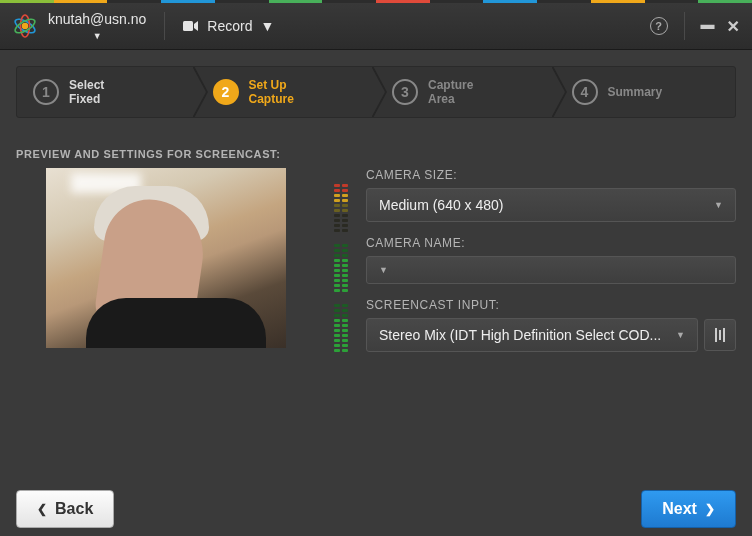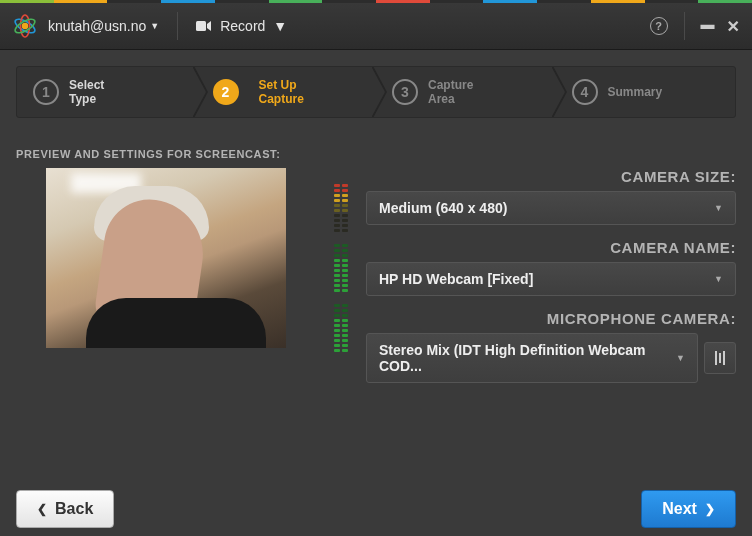--- a/index.html
+++ b/index.html
@@ -39,20 +39,21 @@
       justify-content: center;
     }
     .logo svg { width: 100%; height: 100%; }
     .user {
       font-size: 14px;
       color: #e5e5e5;
       display: flex;
       align-items: center;
       gap: 4px;
       cursor: pointer;
+      flex-direction: column;
     }
     .user .caret { font-size: 9px; }
     .divider-v {
       width: 1px;
       height: 28px;
       background: #4a4a4a;
       margin: 0 18px;
     }
     .record-btn {
       display: flex;
@@ -166,21 +167,21 @@
     }
     .step .label-wrap {
       display: flex;
       flex-direction: column;
       font-size: 12px;
       font-weight: bold;
       color: #888;
       line-height: 1.2;
     }
     .step.done .label-wrap { color: #d8d8d8; }
-    .step.active .label-wrap { color: #f0a81a; margin-left: 10px; }
+    .step.active .label-wrap { color: #f0a81a; }
 
     
     .section-label {
       font-size: 11px;
       font-weight: bold;
       letter-spacing: 0.6px;
       color: #b4b4b4;
       margin-top: 18px;
       margin-bottom: 8px;
     }
@@ -290,45 +291,43 @@
 
     .settings-col {
       flex: 1;
       display: flex;
       flex-direction: column;
     }
     .setting {
       margin-bottom: 14px;
     }
     .setting-label {
-      font-size: 15px;
-      font-weight: bold;
+      font-size: 12px;
+      font-weight: normal;
       letter-spacing: 0.6px;
       color: #b4b4b4;
       margin-bottom: 6px;
-      text-align: right;
     }
     .select-row {
       display: flex;
       gap: 6px;
       align-items: center;
     }
     .select {
       flex: 1;
       background: linear-gradient(to bottom, #484848, #3e3e3e);
       border: 1px solid #555;
       border-radius: 3px;
       padding: 8px 12px;
       font-size: 14px;
       color: #eee;
       display: flex;
       justify-content: space-between;
       align-items: center;
       cursor: pointer;
-      font-weight: bold;
     }
     .select .caret { font-size: 9px; color: #aaa; }
     .mic-settings-btn {
       width: 32px;
       height: 32px;
       background: linear-gradient(to bottom, #484848, #3e3e3e);
       border: 1px solid #555;
       border-radius: 3px;
       display: flex;
       align-items: center;
@@ -433,21 +432,21 @@
   </div>
 </div>
 
 <div class="main">
 
   <div class="wizard">
     <div class="step done">
       <div class="step-num">1</div>
       <div class="label-wrap">
         <span>Select</span>
-        <span>Type</span>
+        <span>Fixed</span>
       </div>
     </div>
     <div class="step active">
       <div class="step-num">2</div>
       <div class="label-wrap">
         <span>Set Up</span>
         <span>Capture</span>
       </div>
     </div>
     <div class="step">
@@ -612,29 +611,28 @@
       <div class="setting">
         <div class="setting-label">CAMERA SIZE:</div>
         <div class="select">
           <span>Medium (640 x 480)</span>
           <span class="caret">▼</span>
         </div>
       </div>
       <div class="setting">
         <div class="setting-label">CAMERA NAME:</div>
         <div class="select">
-          <span>HP HD Webcam [Fixed]</span>
           <span class="caret">▼</span>
         </div>
       </div>
       <div class="setting">
-        <div class="setting-label">MICROPHONE CAMERA:</div>
+        <div class="setting-label">SCREENCAST INPUT:</div>
         <div class="select-row">
           <div class="select">
-            <span>Stereo Mix (IDT High Definition Webcam COD...</span>
+            <span>Stereo Mix (IDT High Definition Select COD...</span>
             <span class="caret">▼</span>
           </div>
           <div class="mic-settings-btn">
             <span style="height:14px"></span>
             <span style="height:10px"></span>
             <span style="height:14px"></span>
           </div>
         </div>
       </div>
     </div>

